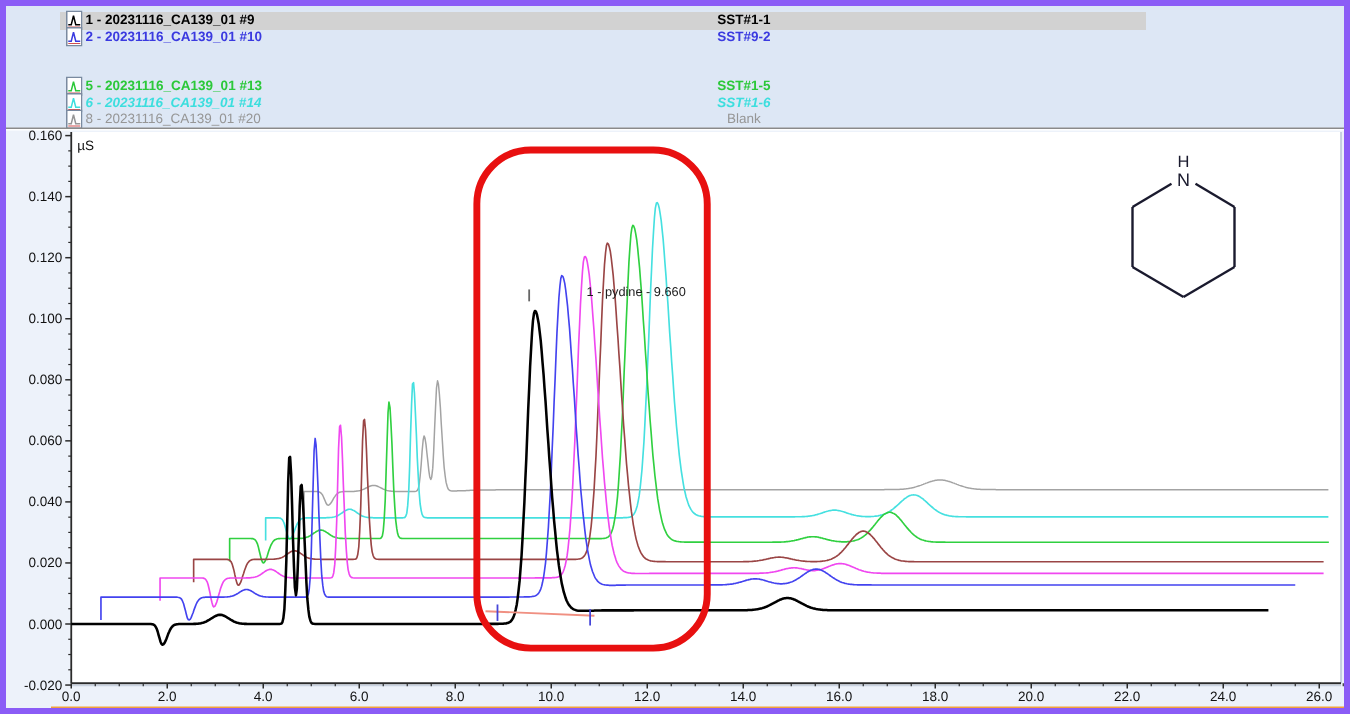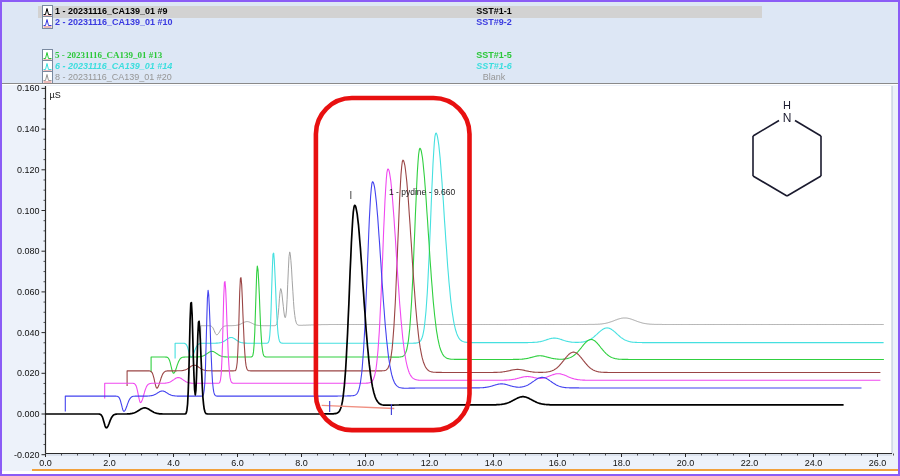--- a/index.html
+++ b/index.html
@@ -1,19 +1,19 @@
 <!DOCTYPE html>
 <html><head>
 <meta charset="utf-8">
 <style>
   html,body{margin:0;padding:0;}
   .win{
     position:relative; width:900px; height:476px;
     background:#edf2fa;
-    border:2px solid #8b5cf6;
+    border:4px solid #8b5cf6;
     box-sizing:border-box;
     font-family:"Liberation Sans", sans-serif;
     overflow:hidden;
   }
   .legend{position:absolute;left:0;top:0;width:900px;height:81px;background:#dde7f5;}
   .legend-divider{position:absolute;left:0;top:81px;width:900px;height:1px;background:#8a8a8a;}
   .legend-divider2{position:absolute;left:0;top:82px;width:900px;height:1px;background:#ffffff;}
   .legend-row{position:absolute;left:0;width:900px;height:11px;font-size:9px;line-height:11px;white-space:nowrap;cursor:default;}
   .legend-row .name{position:absolute;left:53px;top:0;}
   .legend-row .sst{position:absolute;left:452px;width:80px;text-align:center;top:0;}
@@ -48,21 +48,21 @@
         </svg>
         <span class="name" style="color: rgb(58, 58, 224); font-weight: bold;">2 - 20231116_CA139_01 #10</span>
         <span class="sst" style="color: rgb(58, 58, 224); font-weight: bold;">SST#9-2</span>
       </div>
       <div class="legend-row" style="top: 48px;">
         <svg width="11" height="13" class="licon">
           <rect x="0.5" y="0.5" width="10" height="12" fill="#ffffff" stroke="#7a8aa0"></rect>
           <polyline points="1.5,9.5 3.5,9.5 5,3.5 6.5,9.5 9.5,9.5" fill="none" stroke="#2bc839" stroke-width="1"></polyline>
           <line x1="1.5" y1="11" x2="9.5" y2="11" stroke="#d05050" stroke-width="0.8"></line>
         </svg>
-        <span class="name" style="color: rgb(43, 200, 57); font-weight: bold; font-family: Liberation Serif, serif;">5 - 20231116_CA139_01 #13</span>
+        <span class="name" style="color: rgb(43, 200, 57); font-weight: bold;">5 - 20231116_CA139_01 #13</span>
         <span class="sst" style="color: rgb(43, 200, 57); font-weight: bold;">SST#1-5</span>
       </div>
       <div class="legend-row" style="top: 59px; font-style: italic;">
         <svg width="11" height="13" class="licon">
           <rect x="0.5" y="0.5" width="10" height="12" fill="#ffffff" stroke="#7a8aa0"></rect>
           <polyline points="1.5,9.5 3.5,9.5 5,3.5 6.5,9.5 9.5,9.5" fill="none" stroke="#3cdede" stroke-width="1"></polyline>
           <line x1="1.5" y1="11" x2="9.5" y2="11" stroke="#d05050" stroke-width="0.8"></line>
         </svg>
         <span class="name" style="color: rgb(60, 222, 222); font-weight: bold;">6 - 20231116_CA139_01 #14</span>
         <span class="sst" style="color: rgb(60, 222, 222); font-weight: bold;">SST#1-6</span>

